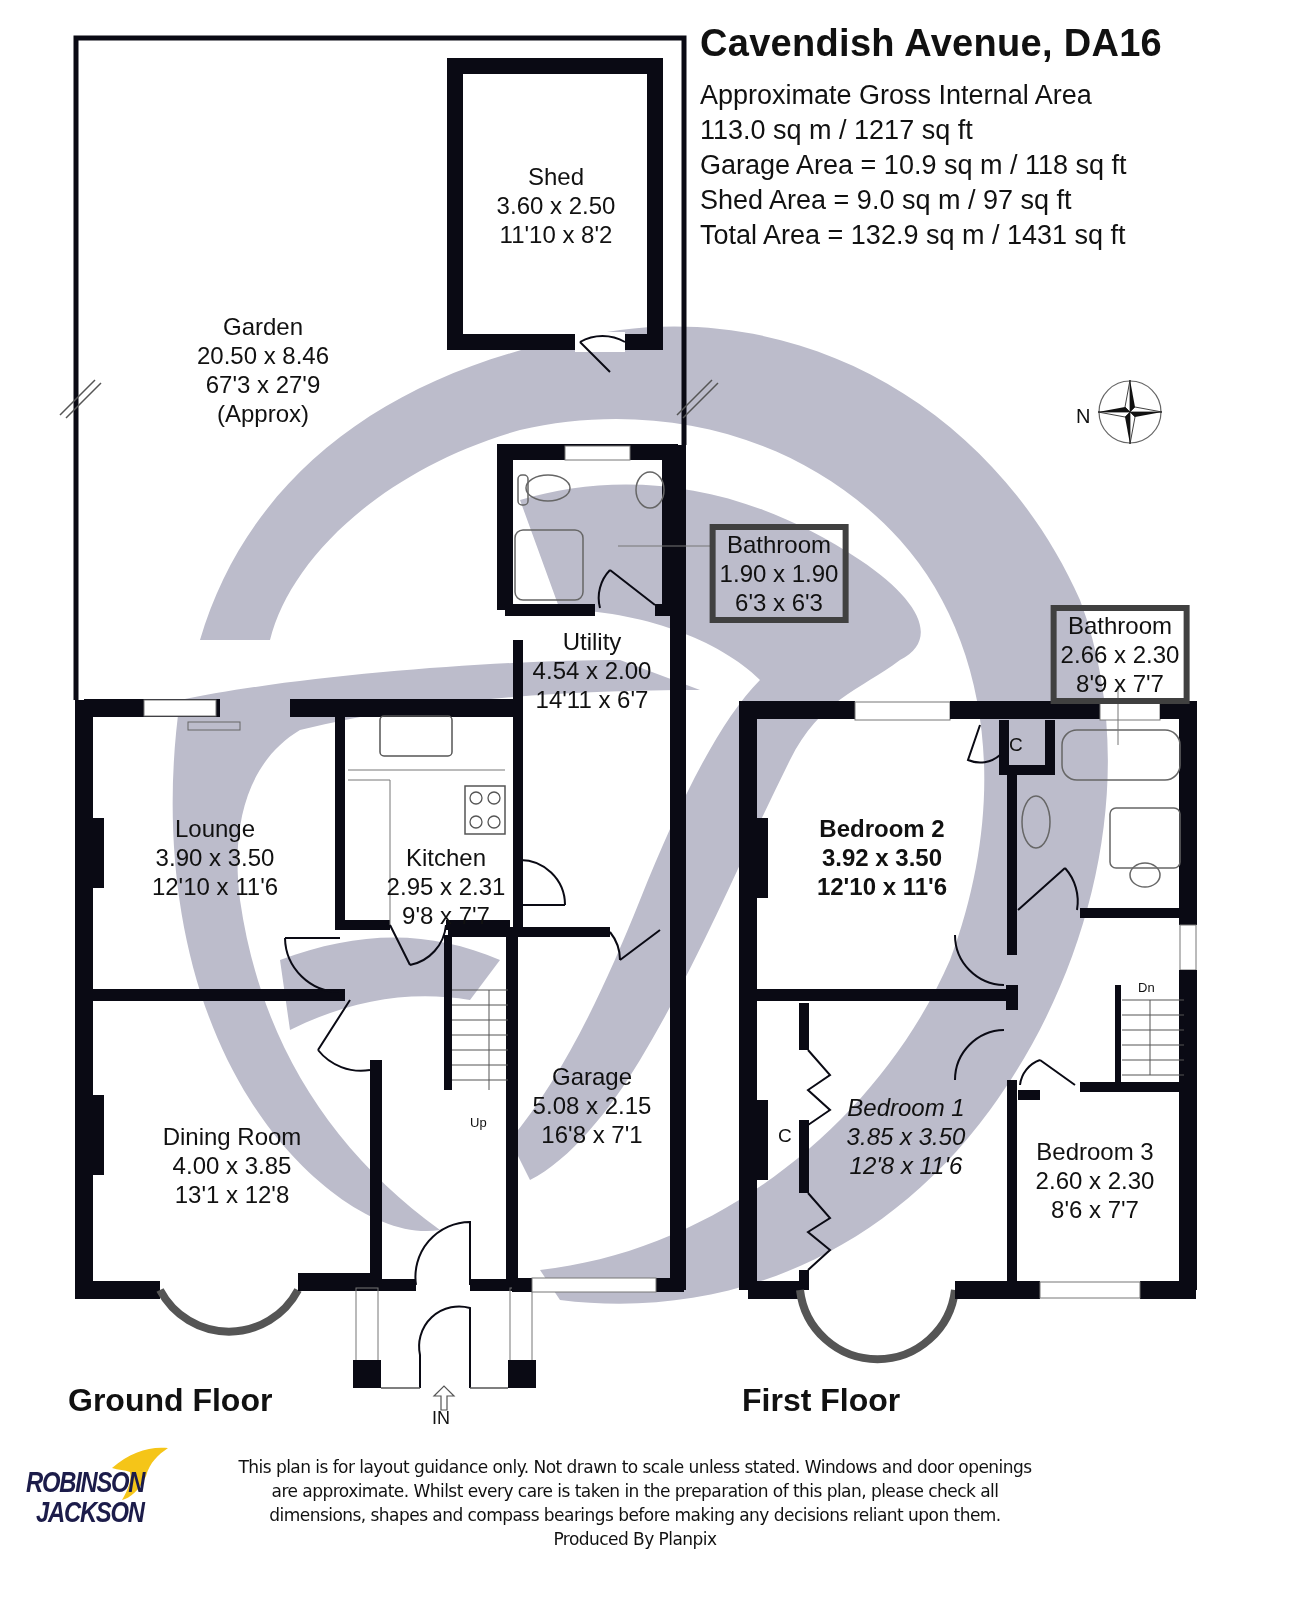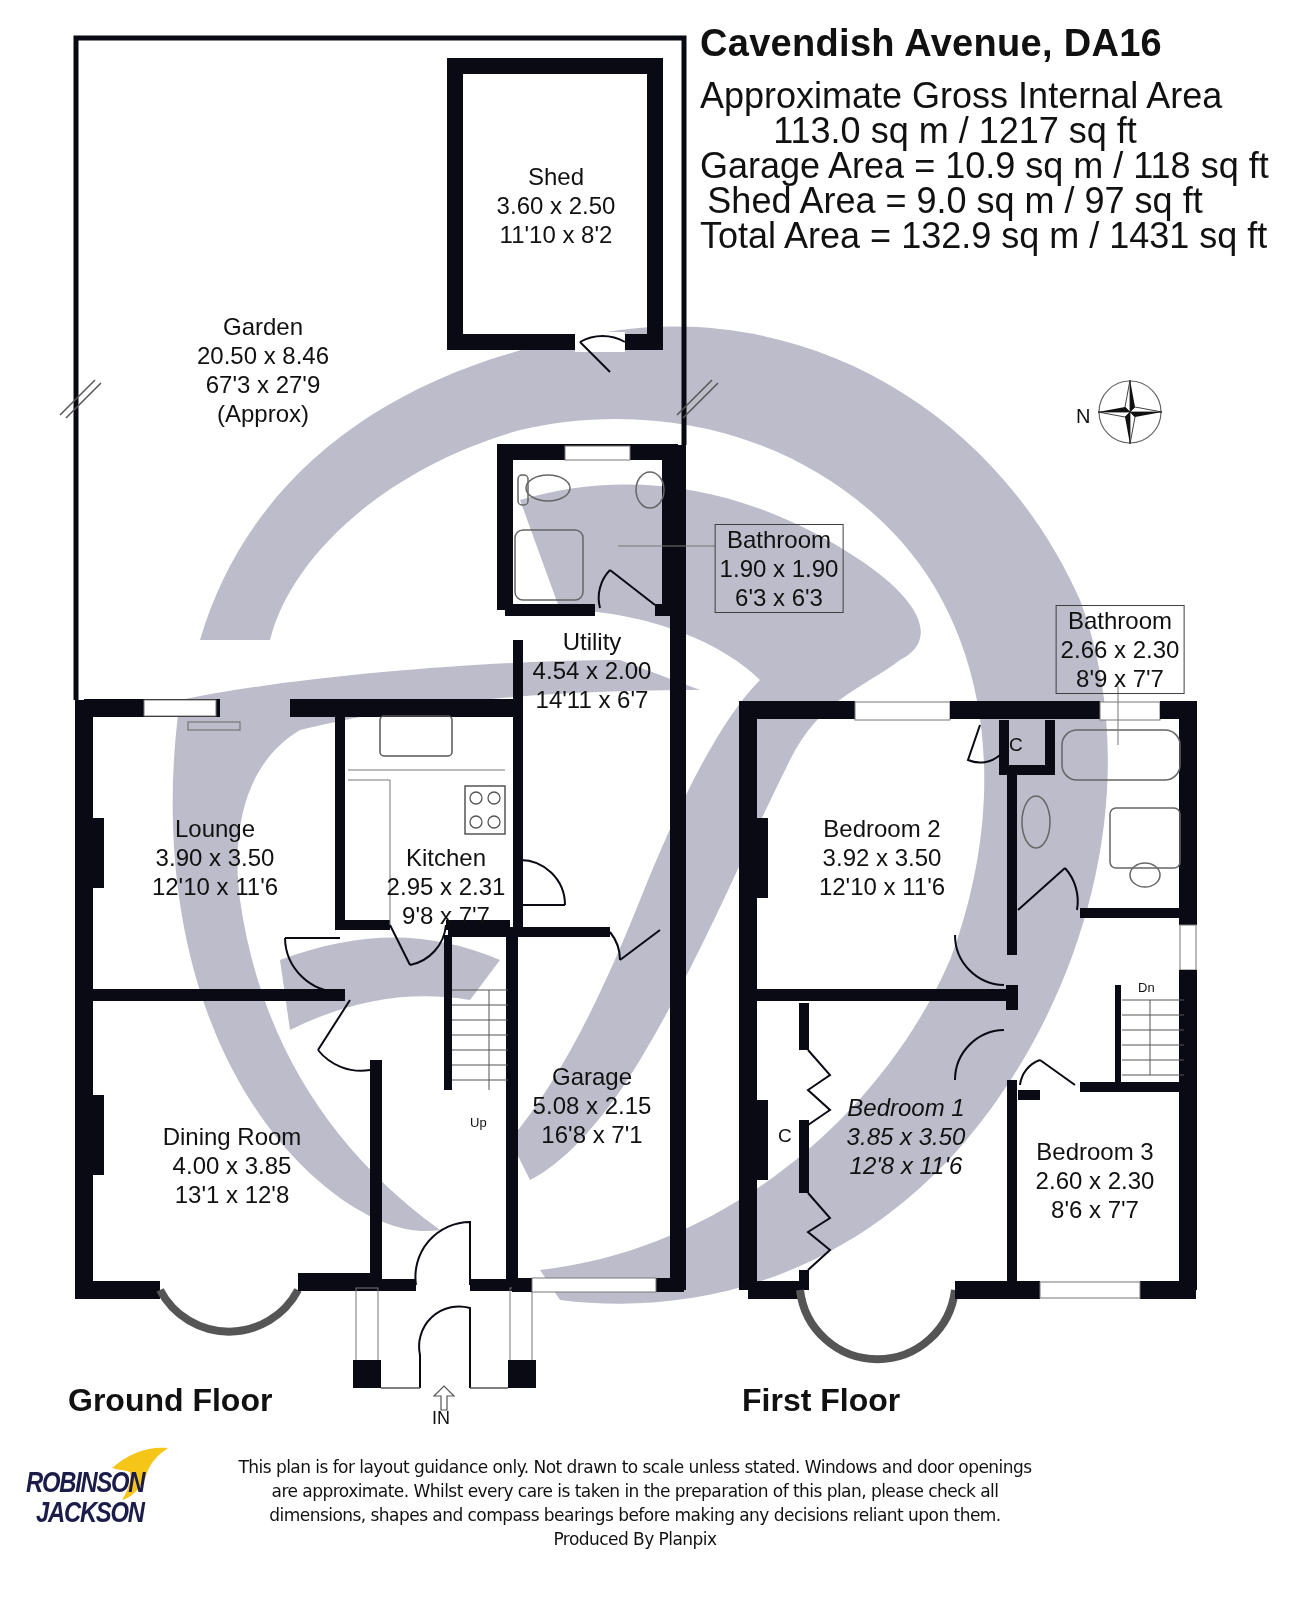--- a/index.html
+++ b/index.html
@@ -1,22 +1,22 @@
 <!DOCTYPE html>
 <html><head>
   <meta charset="utf-8">
   <style>
     html, body { margin: 0; padding: 0; background: #ffffff; }
     body { width: 1292px; height: 1600px; position: relative; overflow: hidden; font-family: "Liberation Sans", sans-serif; color: #111; }
     #plan { position: absolute; left: 0; top: 0; width: 1292px; height: 1600px; }
     .title { position: absolute; left: 700px; top: 22px; width: 500px; font-weight: bold; font-size: 38px; letter-spacing: 0.3px; white-space: nowrap; font-family: "Liberation Sans", sans-serif; }
-    .areas { position: absolute; left: 700px; top: 78px; width: 510px; text-align: center; font-size: 36px; line-height: 35px; font-family: "Liberation Sans", sans-serif; }
+    .areas { position: absolute; left: 700px; top: 78px; width: 510px; text-align: left; font-size: 27px; line-height: 35px; font-family: "Liberation Sans", sans-serif; }
     .areas div { white-space: nowrap; }
     .room-label { position: absolute; text-align: center; font-size: 24px; line-height: 29px; font-family: "Liberation Sans", sans-serif; white-space: nowrap; transform: translateX(-50%); }
-    .room-label.boxed { border: 1px solid #404040; background: rgba(255,255,255,0.0); padding: 0 4px; line-height: 29px; }
+    .room-label.boxed { border: 6px solid #404040; background: rgba(255,255,255,0.0); padding: 0 4px; line-height: 29px; }
     .floor-label { position: absolute; font-weight: bold; font-size: 32px; font-family: "Liberation Sans", sans-serif; }
     .small-label { position: absolute; font-size: 13px; font-family: "Liberation Sans", sans-serif; margin-top: 19px; }
     .c-label { position: absolute; font-size: 19px; font-family: "Liberation Sans", sans-serif; }
     .in-label { position: absolute; font-size: 18px; font-family: "Liberation Sans", sans-serif; }
     .compass-n { position: absolute; font-size: 20px; font-family: "Liberation Sans", sans-serif; }
     .disclaimer { position: absolute; left: 190px; top: 1455px; width: 890px; text-align: center; font-size: 18.5px; line-height: 24px; font-family: "DejaVu Sans", sans-serif; letter-spacing: -0.6px; transform: scaleX(0.92); transform-origin: center top; }
     .disclaimer div { white-space: nowrap; }
     .logo { position: absolute; left: 26px; top: 1455px; width: 150px; height: 90px; }
     .logo-text { position: absolute; left: 0; font-weight: bold; font-style: italic; font-size: 29px; line-height: 30px; font-family: "Liberation Sans", sans-serif; letter-spacing: -1.5px; transform: scaleX(0.82); transform-origin: left top; }
   </style>
@@ -231,21 +231,21 @@
 </div>
 <div class="small-label" style="left:470px; top:1096px;">Up</div>
 <div class="in-label" style="left:432px; top:1408px;">IN</div>
 <div class="floor-label" style="left:68px; top:1382px;">Ground Floor</div>
 
 <div class="room-label boxed" style="left:1120px; top:605px;">
   <div>Bathroom</div>
   <div>2.66 x 2.30</div>
   <div>8'9 x 7'7</div>
 </div>
-<div class="room-label" style="left:882px; top:814px;">
+<div class="room-label" style="left:882px; top:814px;font-weight:bold;">
   <div>Bedroom 2</div>
   <div>3.92 x 3.50</div>
   <div>12'10 x 11'6</div>
 </div>
 <div class="room-label" style="left:906px; top:1093px;font-style:italic;">
   <div>Bedroom 1</div>
   <div>3.85 x 3.50</div>
   <div>12'8 x 11'6</div>
 </div>
 <div class="room-label" style="left:1095px; top:1137px;">

